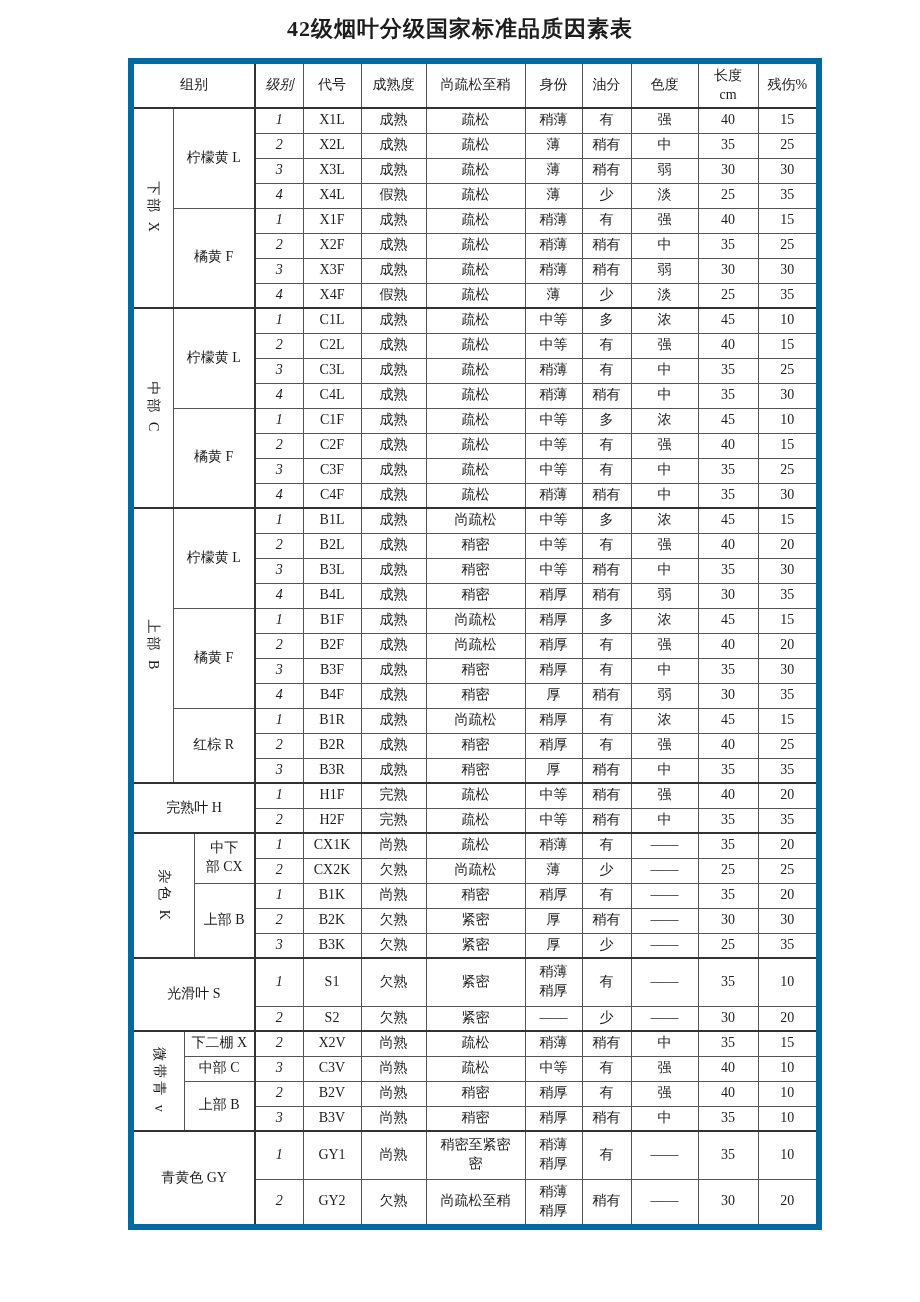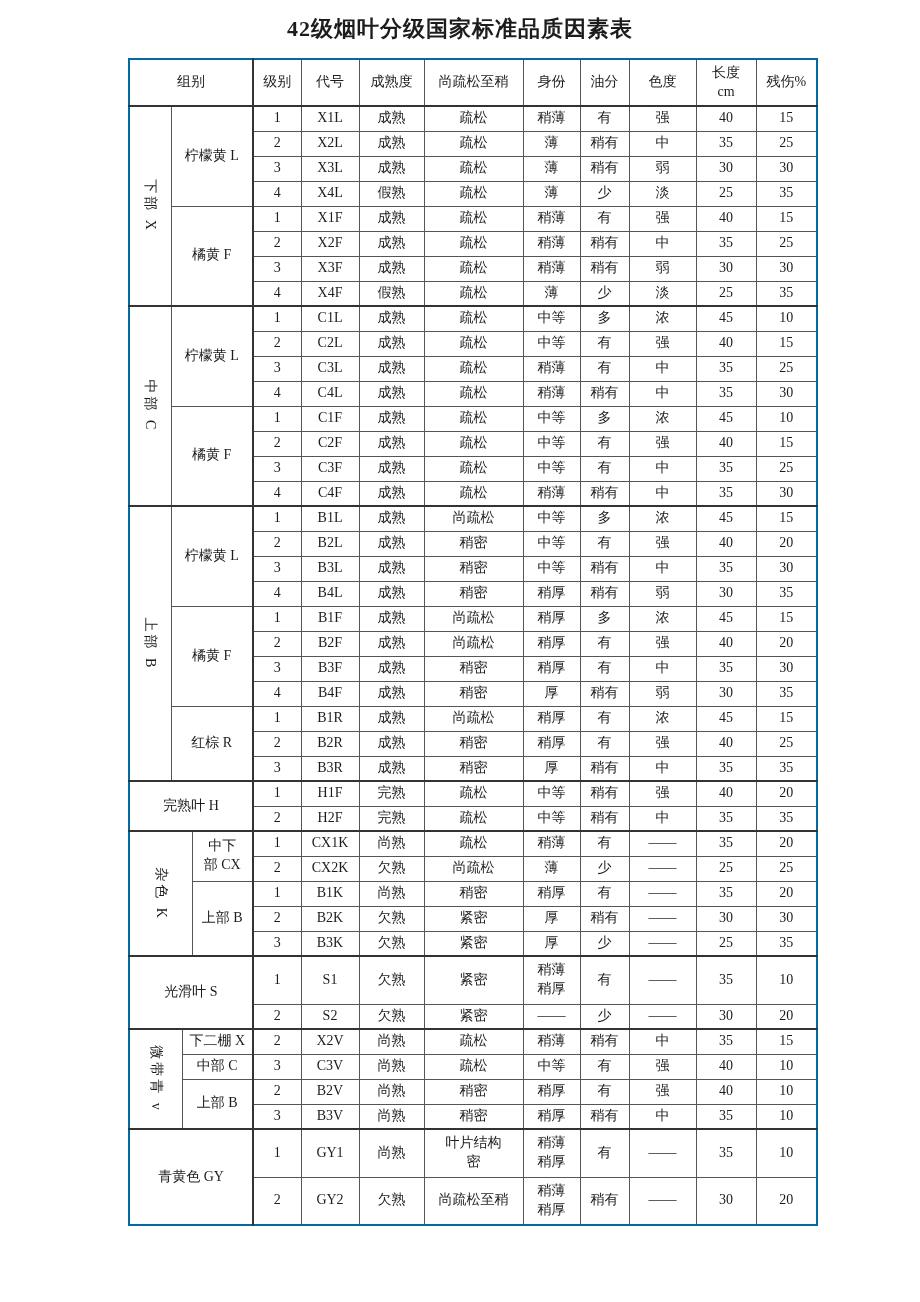--- a/index.html
+++ b/index.html
@@ -31,42 +31,42 @@
     font-weight: bold;
     letter-spacing: 1px;
   }
   table.grade-table {
     position: absolute;
     left: 128px;
     top: 58px;
     width: 688px;
     table-layout: fixed;
     border-collapse: collapse;
-    border: 2px solid #0369a1;
+    border: 6px solid #0369a1;
   }
   table.grade-table th,
   table.grade-table td {
     border: 1px solid #555555;
     text-align: center;
     vertical-align: middle;
     font-size: 14px;
     font-weight: normal;
     padding: 1px 2px;
     white-space: pre-line;
     line-height: 1.35;
     overflow: hidden;
   }
   thead tr { height: 47px; }
   tbody tr { height: 25px; }
   tbody tr.row-tall { height: 48px; }
   
   thead tr th { border-bottom: 2px solid #333333; }
   tbody tr.sec-first td { border-top: 2px solid #333333; }
   
-  .thick-left { border-left: 2px solid #333333 !important; }
+  .thick-left { border-left: 2px solid #333333 !important; font-style: italic; }
   
   td.group-cell { padding: 0; }
   td.group-cell.v { position: relative; }
   td.group-cell.v .vtext {
     position: absolute;
     left: 50%;
     top: 50%;
     transform: translate(-50%, -50%) rotate(90deg);
     white-space: nowrap;
     letter-spacing: 3px;
@@ -584,21 +584,21 @@
           <td>稍有</td>
           <td>中</td>
           <td>35</td>
           <td>10</td>
         </tr>
         <tr class="sec-first row-tall">
           <td rowspan="2" colspan="4" class="group-cell">青黄色 GY</td>
           <td class="thick-left">1</td>
           <td>GY1</td>
           <td>尚熟</td>
-          <td>叶片结构
+          <td>稍密至紧密
 密</td>
           <td>稍薄
 稍厚</td>
           <td>有</td>
           <td>——</td>
           <td>35</td>
           <td>10</td>
         </tr>
         <tr class="row-tall">
           <td class="thick-left">2</td>

